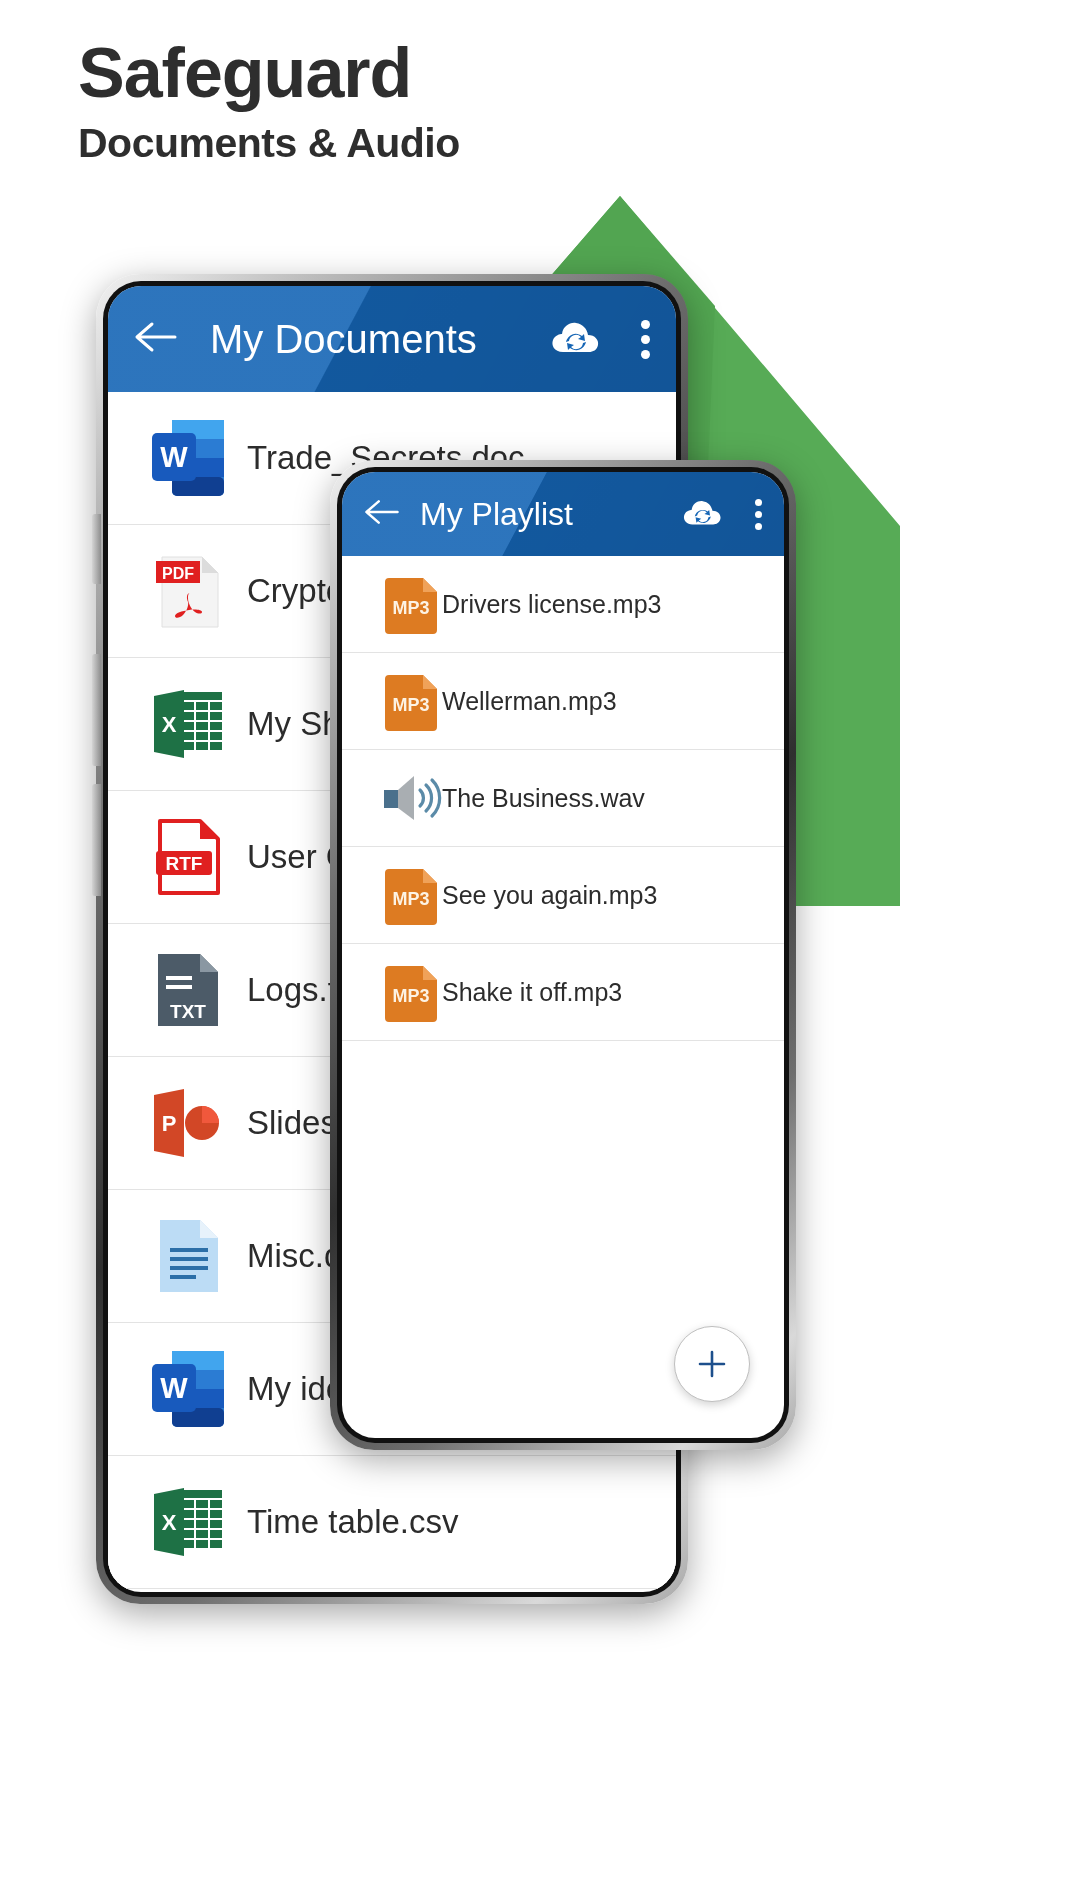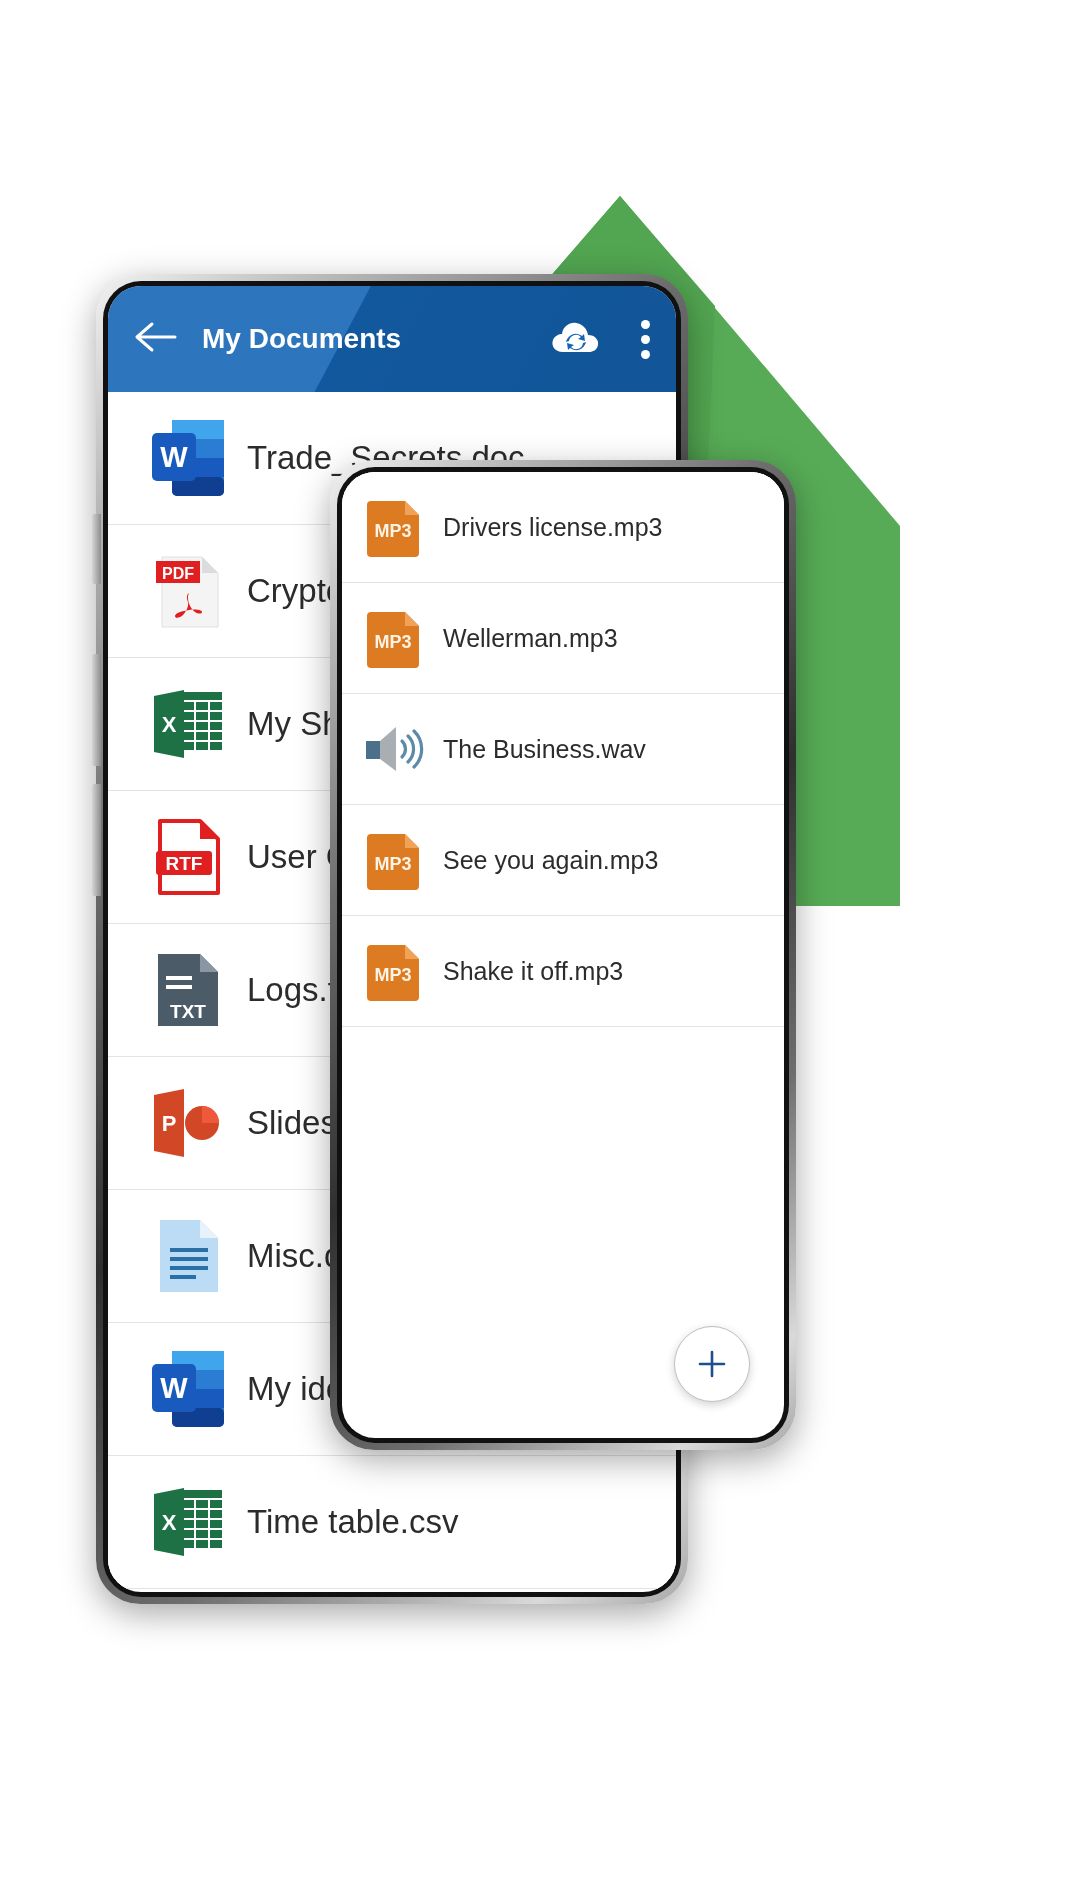--- a/index.html
+++ b/index.html
@@ -40,53 +40,57 @@
     display:flex; align-items:center; }
   .appbar::after { content:""; position:absolute; inset:0;
     background:linear-gradient(118deg, rgba(255,255,255,0.10) 0%, rgba(255,255,255,0.10) 42%, rgba(0,0,0,0.13) 42.2%, rgba(0,0,0,0.16) 100%); }
   .appbar > * { position:relative; z-index:2; }
 
   #phone1 .appbar { height:106px; padding:0 26px; }
   #phone2 .appbar { height:84px; padding:0 22px; }
 
   .back-arrow { flex:0 0 auto; }
   .appbar-title { color:#fff; font-weight:normal; white-space:nowrap; }
-  #phone1 .appbar-title { font-size:28px; margin-left:24px;font-weight:bold; }
+  #phone1 .appbar-title { font-size:40px; margin-left:32px; }
   #phone2 .appbar-title { font-size:32px; margin-left:20px; }
   .appbar-spacer { flex:1 1 auto; }
   .appbar-icon { flex:0 0 auto; display:flex; align-items:center; justify-content:center; }
   .kebab { display:flex; flex-direction:column; align-items:center; }
   .kebab i { display:block; background:#fff; border-radius:50%; }
   #phone1 .kebab i { width:9px; height:9px; margin:3px 0; }
   #phone2 .kebab i { width:7px; height:7px; margin:2.5px 0; }
 
   
   .filelist { background:#fff; }
   .filerow { display:flex; align-items:center; border-bottom:1px solid #e3e3e3;
      background:#fff; }
   #phone1 .filerow { height:133px; padding-left:40px; }
-  #phone2 .filerow { height:111px; padding-left:20px;gap:19px; }
+  #phone2 .filerow { height:97px; padding-left:38px; }
   .fileicon { flex:0 0 auto; display:flex; align-items:center; justify-content:center; }
   #phone1 .fileicon { width:82px; height:86px; }
   #phone2 .fileicon { width:62px; height:66px; }
   .filename { color:#2c2c2c; white-space:nowrap; }
   #phone1 .filename { font-size:33px; margin-left:17px; }
   #phone2 .filename { font-size:25px; }
 
   
   .fab { position:absolute; right:34px; bottom:36px; width:76px; height:76px;
     border-radius:50%; background:#fff; border:1.5px solid #bfbfbf;
     display:flex; align-items:center; justify-content:center;
     box-shadow:0 3px 10px rgba(0,0,0,0.18); }
 </style>
 </head>
 <body>
 
 <div id="stage">
 
+  <div class="headline">
+    <div class="h1">Safeguard</div>
+    <div class="h2">Documents &amp; Audio</div>
+  </div>
 
   <div class="green-shape">
     <svg width="470" height="710" viewBox="0 0 470 710">
       <path d="M86 120 L190 0 L470 330 L470 710 L275 710 L275 330 Z" fill="#57ab56"></path>
       <path d="M86 120 L190 0 L285 110 L275 340 Z" fill="#52a551"></path>
     </svg>
   </div>
 
   <div class="phone" id="phone1">
     <div class="side-btn" style="top:240px;height:70px;"></div>
@@ -279,20 +283,43 @@
 
         </div>
       </div>
     </div>
   </div>
 
   <div class="phone" id="phone2">
     <div class="phone-inner">
       <div class="screen">
 
+        <div class="appbar">
+          <span class="back-arrow">
+            <svg width="36" height="28" viewBox="0 0 44 34">
+              <path d="M3 17 L41 17 M3 17 L18 4 M3 17 L18 30" stroke="#fff" stroke-width="3" fill="none" stroke-linecap="round" stroke-linejoin="round"></path>
+            </svg>
+          </span>
+          <span class="appbar-title">My Playlist</span>
+          <span class="appbar-spacer"></span>
+          <span class="appbar-icon" style="margin-right:32px;">
+            <svg width="42" height="32" viewBox="0 0 52 40">
+              <path d="M14 33 C5 33 2 26 4 21 C6 16 11 15 13 15 C14 7 21 3 27 4 C34 5 38 10 39 16 C46 16 50 21 49 26 C48 31 44 33 40 33 Z" fill="#fff"></path>
+              <g fill="#1565b5">
+                <path d="M20 22 a7 7 0 0 1 12 -4 l-3 2 7 2 -1 -7 -2 2 a10 10 0 0 0 -16 6 z"></path>
+                <path d="M34 24 a7 7 0 0 1 -12 4 l3 -2 -7 -2 1 7 2 -2 a10 10 0 0 0 16 -6 z"></path>
+              </g>
+            </svg>
+          </span>
+          <span class="appbar-icon kebab">
+            <i></i>
+              <i></i>
+              <i></i>
+          </span>
+        </div>
 
         <div class="filelist">
 
           <div class="filerow">
             <span class="fileicon">
               <svg width="60" height="64" viewBox="0 0 60 64">
                 <path d="M4 6 h38 l14 14 v38 a4 4 0 0 1 -4 4 h-44 a4 4 0 0 1 -4 -4 v-48 a4 4 0 0 1 4 -4 z" fill="#dd7b22"></path>
                 <path d="M42 6 l14 14 h-14 z" fill="#f0a259"></path>
                 <text x="30" y="42" font-family="Liberation Sans, sans-serif" font-size="18" font-weight="bold" fill="#fdf3e4" text-anchor="middle">MP3</text>
               </svg>

